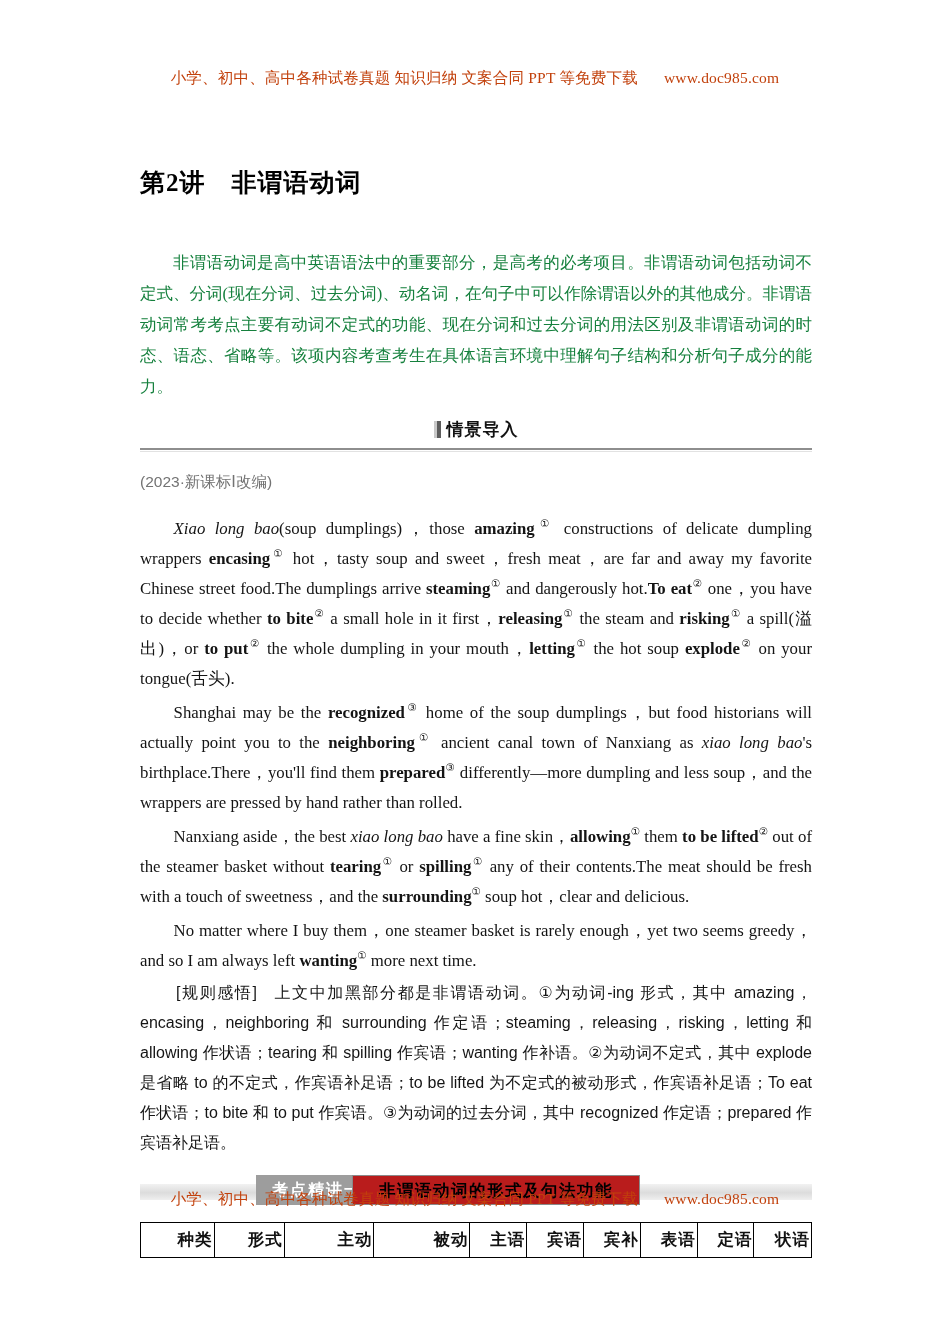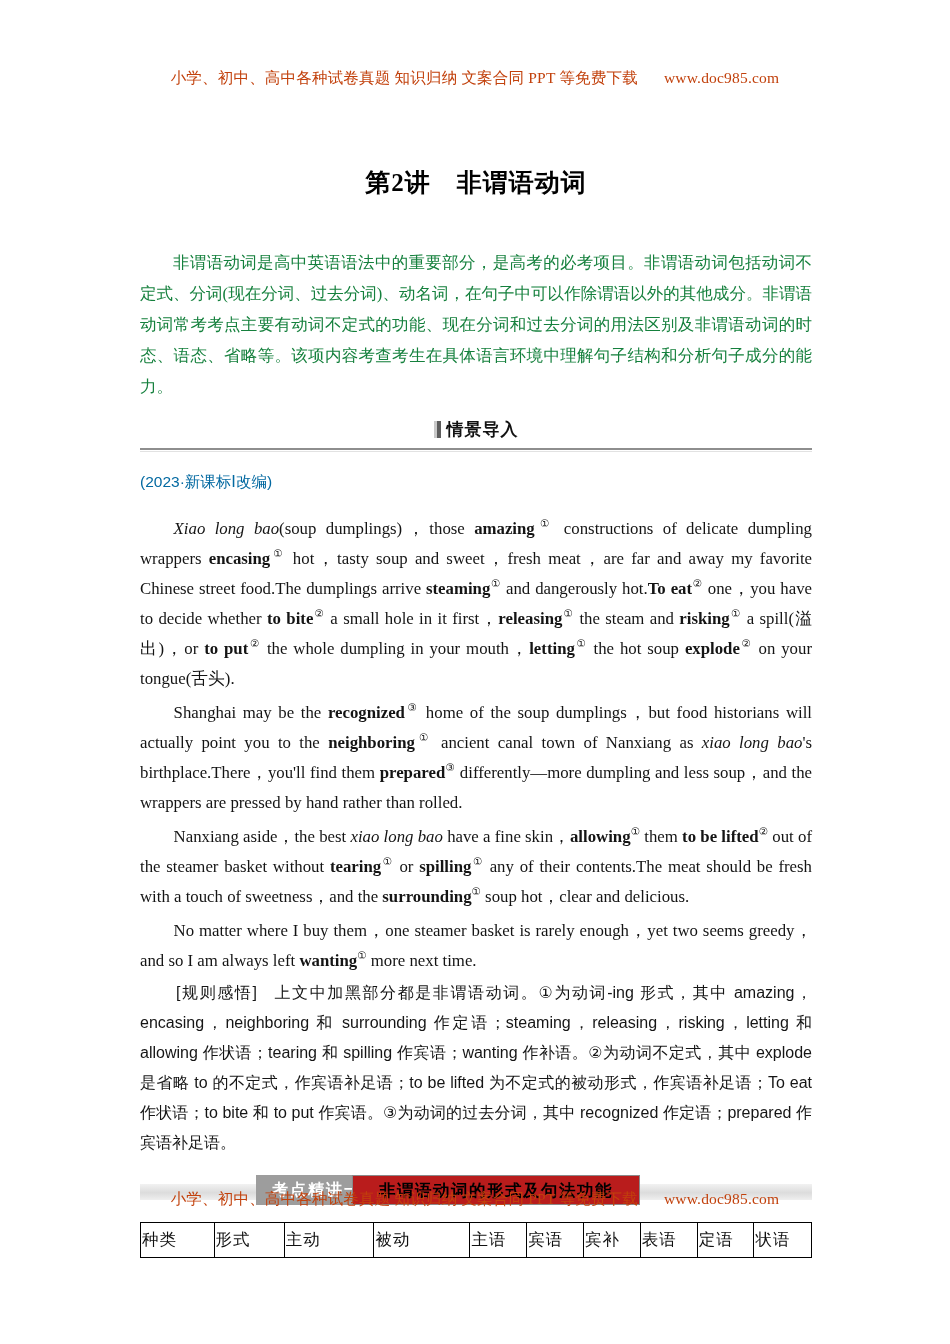--- a/index.html
+++ b/index.html
@@ -44,21 +44,20 @@
   .content {
     position: absolute;
     left: 140px;
     top: 0;
     width: 672px;
   }
 
   
   .chapter-title {
     margin-top: 166px;
-    text-align: center;
     font-family: "Liberation Sans", "DejaVu Sans", sans-serif;
     font-weight: bold;
     font-size: 25px;
     letter-spacing: 1px;
     color: #000;
   }
   .chapter-title .num { font-family: "Liberation Serif", serif; }
   .chapter-title .gap { display: inline-block; width: 26px; }
 
   
@@ -106,21 +105,21 @@
     background: #e2e2e2;
     margin-top: 1px;
     width: 672px;
   }
 
   
   .source-line {
     margin-top: 20px;
     font-family: "Liberation Sans", "DejaVu Sans", sans-serif;
     font-size: 15.5px;
-    color: #0369a1;
+    color: #737373;
   }
 
   
   .en-para {
     margin-top: 21px;
     font-size: 16.8px;
     line-height: 30px;
     text-align: justify;
     text-indent: 2em;
     color: #141414;
@@ -194,24 +193,24 @@
   .grammar-table {
     margin-top: 14px;
     border-collapse: collapse;
     width: 672px;
     table-layout: fixed;
   }
   .grammar-table th {
     border: 1px solid #000;
     height: 32px;
     font-family: "Liberation Serif", "DejaVu Serif", serif;
-    font-weight: normal;
+    font-weight: bold;
     font-size: 16.5px;
     color: #111;
-    text-align: left;
+    text-align: right;
     letter-spacing: 1px;
   }
 </style>
 </head>
 <body>
 
 <div class="page">
 
   <div class="site-banner banner-top">
     <span>小学、初中、高中各种试卷真题 知识归纳 文案合同 PPT 等免费下载</span><span class="url">www.doc985.com</span>

